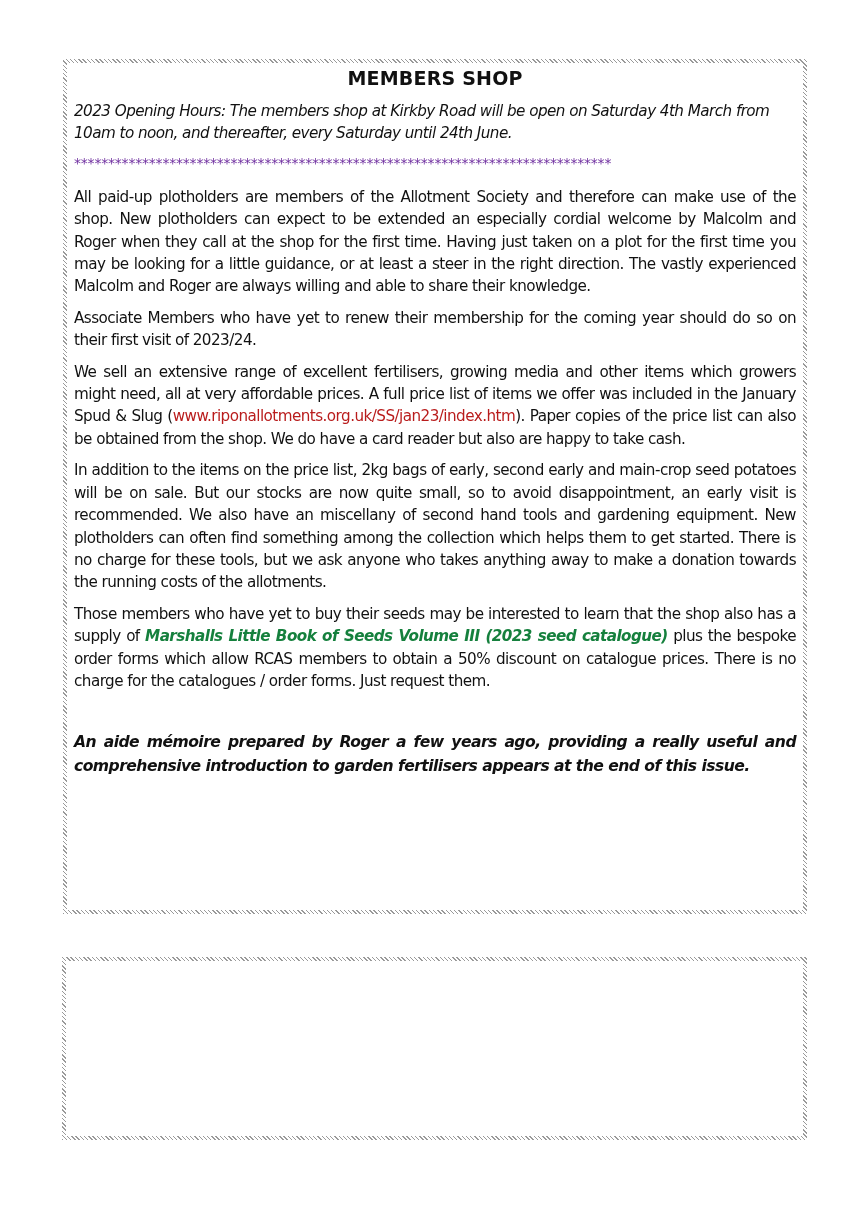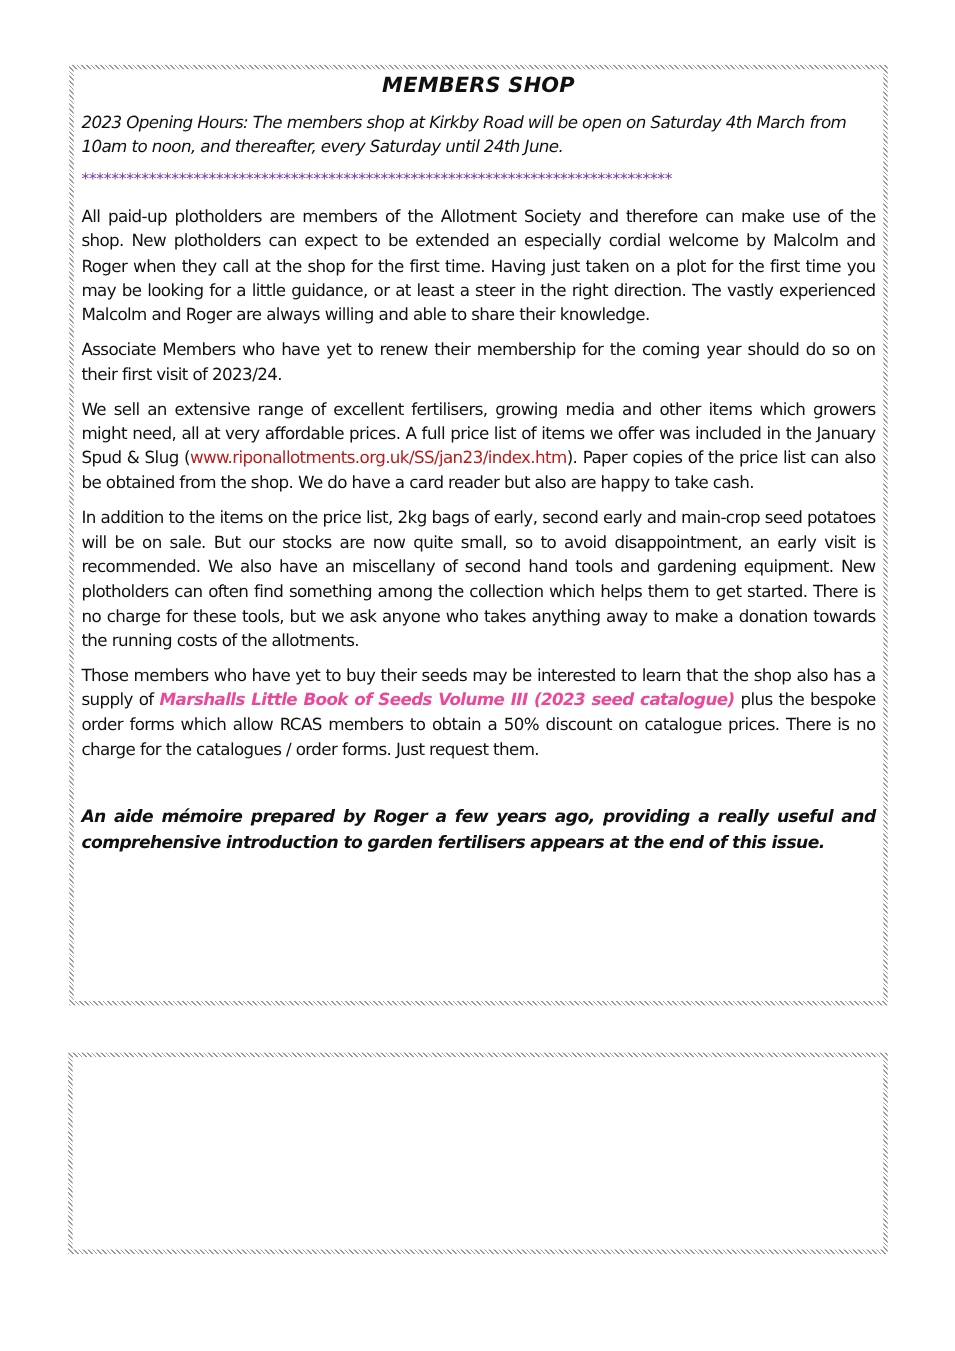--- a/index.html
+++ b/index.html
@@ -22,40 +22,39 @@
       left: 74px; top: 62px; width: 722px;
       font-family: "DejaVu Sans", sans-serif;
       font-size: 15.2px;
       color: #111;
       line-height: 22.4px;
       letter-spacing: -0.55px;
     }
     .title {
       text-align: center;
       font-weight: bold;
-      font-style: italic;
       font-size: 19px;
       letter-spacing: 0.2px;
       margin: 3px 0 9px 0;
       line-height: 26px;
     }
     .para-italic { font-style: italic; margin: 0 0 9px 0; }
     .para-italic b { font-weight: normal; }
     .stars {
       color: #7030A0;
       font-size: 14px;
       letter-spacing: -0.2px;
       white-space: nowrap;
       overflow: hidden;
       margin: 0 0 14px 0;
       line-height: 18px;
     }
     .para { margin: 0 0 9px 0; text-align: justify; }
     .link { color: #b91c1c; }
-    .orange { color: #ec4899; font-weight: bold; font-style: italic; }
+    .orange { color: #15803d; font-weight: bold; font-style: italic; }
     .closing {
       font-weight: bold; font-style: italic;
       margin-top: 38px;
       text-align: justify;
       font-size: 15.6px;
       line-height: 24px;
     }
   </style>
 </head>
 <body>

